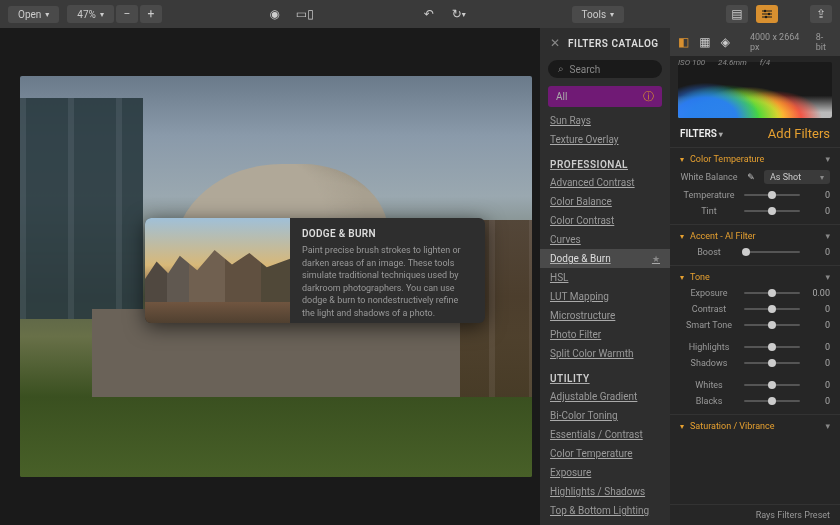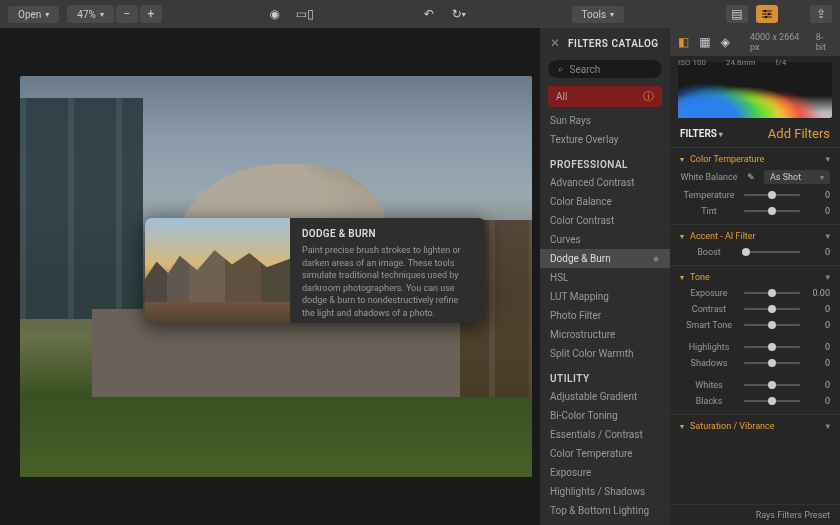--- a/index.html
+++ b/index.html
@@ -23,41 +23,41 @@
   .thumb-img { width: 145px; height: 100%; background: linear-gradient(to bottom, #a0c0d8 0%, #d8b878 45%, #806048 70%, #504030 100%); position: relative; }
   .skyline { position: absolute; bottom: 20%; left: 0; right: 0; height: 55%; background: linear-gradient(90deg, #504840 0 15%, #605850 15% 30%, #706050 30% 55%, #605040 55% 80%, #504838 80% 100%); clip-path: polygon(0 60%, 8% 30%, 16% 50%, 24% 20%, 36% 45%, 48% 10%, 60% 35%, 72% 15%, 84% 40%, 100% 25%, 100% 100%, 0 100%); }
   .thumb-txt { flex: 1; padding: 10px 12px; color: #bbb; }
   .thumb-txt h4 { font-size: 10px; font-weight: 600; color: #ddd; margin-bottom: 5px; letter-spacing: .3px; }
   .thumb-txt p { font-size: 9px; line-height: 1.4; color: #999; }
   .catalog { width: 130px; background: #2e2e2e; display: flex; flex-direction: column; overflow: hidden; }
   .cat-head { display: flex; align-items: center; gap: 8px; padding: 8px 10px 6px; }
   .cat-head .x { color: #888; cursor: pointer; font-size: 12px; }
   .cat-title { font-size: 10px; font-weight: 600; color: #ddd; letter-spacing: .5px; }
   .search { margin: 4px 8px 6px; background: #1a1a1a; border-radius: 10px; padding: 3px 10px; display: flex; align-items: center; gap: 6px; color: #888; font-size: 10px; }
-  .all-row { display: flex; align-items: center; justify-content: space-between; margin: 2px 8px 4px; background: #7f1d1d; border-radius: 3px; padding: 3px 8px; font-size: 10px; }
+  .all-row { display: flex; align-items: center; justify-content: space-between; margin: 2px 8px 4px; background: #701a75; border-radius: 3px; padding: 3px 8px; font-size: 10px; }
   .all-row .i { color: #d89030; font-size: 11px; }
-  .cat-list { flex: 1; overflow-y: auto; }
+  .cat-list { flex: 1; overflow-y: auto; text-decoration: underline; }
   .cat-list::-webkit-scrollbar { width: 0; }
   .cat-section { padding: 10px 10px 3px; font-size: 10px; font-weight: 600; color: #ccc; letter-spacing: .5px; }
   .cat-item { padding: 4px 10px; font-size: 10px; color: #999; cursor: pointer; display: flex; justify-content: space-between; align-items: center; }
   .cat-item.sel { background: #4a4a4a; color: #ddd; }
   .cat-item.sel::after { content: "★"; font-size: 9px; color: #888; }
   
   .right { width: 170px; background: #262626; display: flex; flex-direction: column; overflow: hidden; }
   .right-top { height: 28px; background: #3a3a3a; display: flex; align-items: center; padding: 0 8px; gap: 10px; font-size: 9px; color: #999; }
   .right-top .ico { color: #d89030; font-size: 12px; }
   .histo { height: 56px; margin: 6px 8px 2px; position: relative; background: #1a1a1a; border-radius: 2px; overflow: hidden; }
   .histo::before { content: ""; position: absolute; inset: 0; background:
     radial-gradient(ellipse 50% 90% at 18% 100%, rgba(40,120,255,.9) 0 40%, transparent 70%),
     radial-gradient(ellipse 55% 85% at 30% 100%, rgba(40,220,60,.85) 0 40%, transparent 70%),
     radial-gradient(ellipse 50% 80% at 45% 100%, rgba(255,230,40,.85) 0 40%, transparent 70%),
     radial-gradient(ellipse 45% 70% at 62% 100%, rgba(255,60,40,.8) 0 40%, transparent 70%),
     linear-gradient(to top, rgba(255,255,255,.7) 0 10%, transparent 40%);
   }
-  .histo-meta { position: absolute; top: 2px; left: 8px; right: 12px; display: flex; gap: 20px; font-size: 8px; color: #888; }
+  .histo-meta { position: absolute; top: 2px; left: 8px; right: 12px; display: flex; gap: 13px; font-size: 8px; color: #888; font-style: italic; }
   .filters-head { display: flex; justify-content: space-between; align-items: center; padding: 6px 10px; text-align: center; }
   .filters-head .lbl { color: #eee; font-size: 10px; font-weight: 600; }
   .filters-head .lbl::after { content: " ▾"; font-size: 8px; color: #aaa; }
   .add-filters { color: #e6a030; font-size: 13px; cursor: pointer; }
   .ess { text-align: center; background: #303030; margin: 0 6px; padding: 3px; border-radius: 3px; font-size: 9px; color: #bbb; }
   .ess::after { content: " ▾"; font-size: 8px; }
   .panel { border-top: 1px solid #333; padding: 6px 10px 8px; }
   .panel-h { display: flex; align-items: center; gap: 6px; font-size: 9px; color: #e6a030; cursor: pointer; }
   .panel-h .tri { font-size: 8px; }
   .panel-h.muted { color: #bbb; }
@@ -143,22 +143,22 @@
         <div class="cat-item">Sun Rays</div>
         <div class="cat-item">Texture Overlay</div>
         <div class="cat-section">PROFESSIONAL</div>
         <div class="cat-item">Advanced Contrast</div>
         <div class="cat-item">Color Balance</div>
         <div class="cat-item">Color Contrast</div>
         <div class="cat-item">Curves</div>
         <div class="cat-item sel">Dodge &amp; Burn</div>
         <div class="cat-item">HSL</div>
         <div class="cat-item">LUT Mapping</div>
+        <div class="cat-item">Microstructure</div>
         <div class="cat-item">Photo Filter</div>
-        <div class="cat-item">Microstructure</div>
         <div class="cat-item">Split Color Warmth</div>
         <div class="cat-section">UTILITY</div>
         <div class="cat-item">Adjustable Gradient</div>
         <div class="cat-item">Bi-Color Toning</div>
         <div class="cat-item">Essentials / Contrast</div>
         <div class="cat-item">Color Temperature</div>
         <div class="cat-item">Exposure</div>
         <div class="cat-item">Highlights / Shadows</div>
         <div class="cat-item">Top &amp; Bottom Lighting</div>
       </div>

